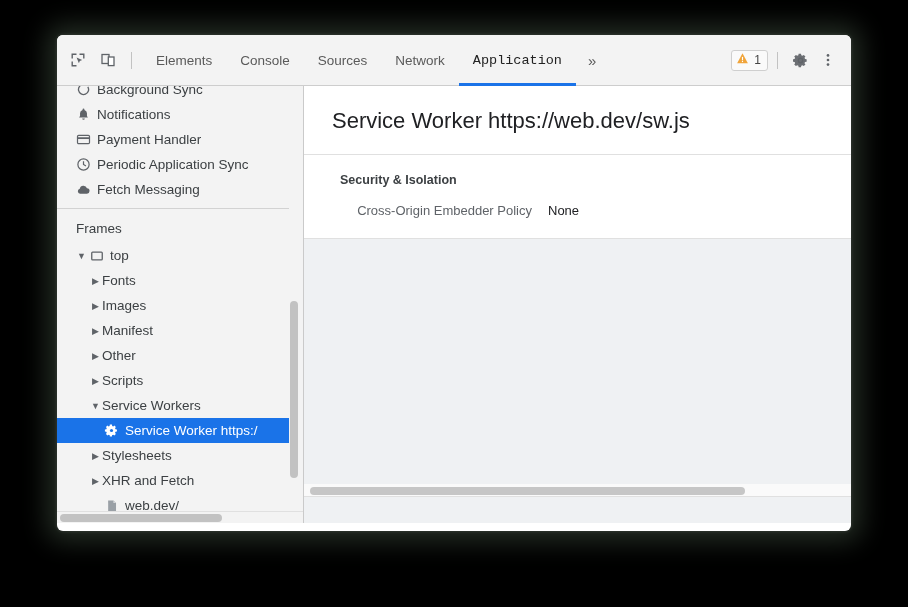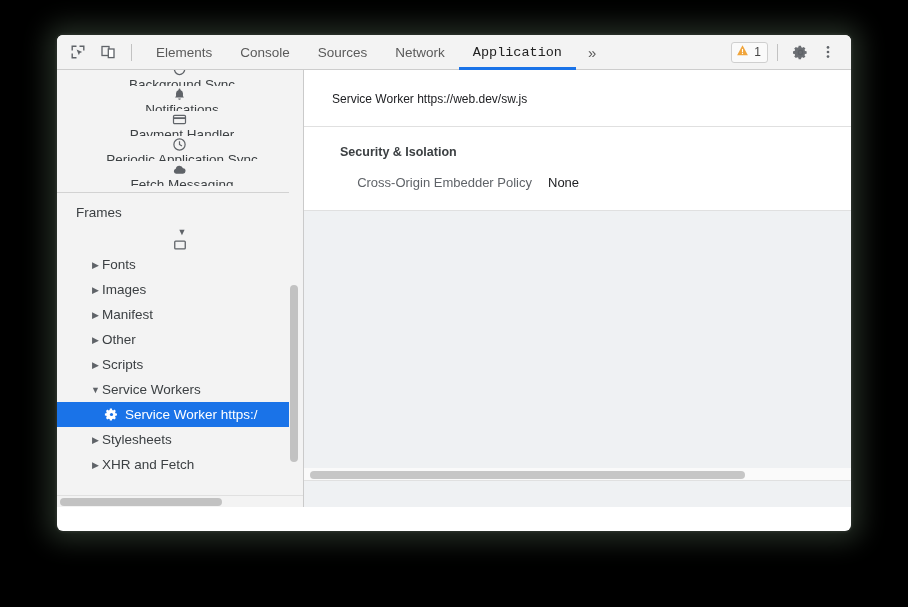--- a/index.html
+++ b/index.html
@@ -37,21 +37,21 @@
   .light.red    { background: #ff5f57; }
   .light.yellow { background: #febc2e; }
   .light.green  { background: #28c840; }
   #title {
     position: absolute; left: 0; right: 0; text-align: center;
     font-size: 12.5px; color: #3b3b3b; letter-spacing: .1px;
   }
 
   
   #toolbar {
-    height: 35px;
+    height: 51px;
     background: #f3f3f3;
     border-bottom: 1px solid #cdcdcd;
     display: flex; align-items: stretch; position: relative;
   }
   .tb-icons { display: flex; align-items: center; padding: 0 4px 0 8px; gap: 4px; }
   .tb-btn {
     width: 26px; height: 26px;
     display: flex; align-items: center; justify-content: center;
     border-radius: 2px;
   }
@@ -105,21 +105,21 @@
 
   .arrow {
     width: 13px; flex: none; font-size: 9px; color: #5f6368;
     display: flex; align-items: center; justify-content: center;
   }
   .ico {
     width: 17px; height: 16px; flex: none; margin-right: 5px;
     display: flex; align-items: center; justify-content: center;
   }
   .lbl { overflow: hidden; }
-  .ind-1 { padding-left: 18px; flex-direction: column; }
+  .ind-1 { padding-left: 18px; }
   .ind-2 { padding-left: 32px; }
   .ind-3 { padding-left: 46px; text-align: center; }
 
   .divider { height: 1px; background: #d2d2d2; margin: 6px 0 4px 0; }
 
   #sb-vscroll {
     position: absolute; right: 5px; top: 215px;
     width: 8px; height: 177px; border-radius: 4px; background: #c2c2c2;
   }
   #sb-hscroll-track {
@@ -129,21 +129,21 @@
   #sb-hscroll {
     position: absolute; left: 3px; top: 2px;
     width: 162px; height: 8px; border-radius: 4px; background: #c2c2c2;
   }
 
   
   #content { flex: 1; background: #eff1f3; position: relative; overflow: hidden; }
   #sheet { background: #fff; }
 
   .panel-title {
-    font-size: 12px; color: #202124; padding: 22px 0 20px 28px;
+    font-size: 22px; color: #202124; padding: 22px 0 20px 28px;
     border-bottom: 1px solid #e0e0e0;
   }
   .group { padding: 18px 0 16px 0; border-bottom: 1px solid #e0e0e0; }
   .group-title {
     font-size: 12.5px; font-weight: bold; color: #3c4043;
     padding-left: 36px; margin-bottom: 16px;
   }
   .field { display: flex; margin-bottom: 16px; font-size: 13px; }
   .field:last-child { margin-bottom: 4px; }
   .f-key {
@@ -333,20 +333,29 @@
         <div class="row ind-2">
           <span class="arrow">▶</span>
           <span class="lbl">Stylesheets</span>
         </div>
 
         <div class="row ind-2">
           <span class="arrow">▶</span>
           <span class="lbl">XHR and Fetch</span>
         </div>
 
+        <div class="row ind-3">
+          <span class="ico">
+            <svg width="14" height="14" viewBox="0 0 16 16">
+              <path d="M3.6 1.6h6l3 3v10h-9z" fill="#9aa0a6"></path>
+              <path d="M9.6 1.6l3 3h-3z" fill="#d6d8da"></path>
+            </svg>
+          </span>
+          <span class="lbl">web.dev/</span>
+        </div>
       </div>
 
       <div id="sb-vscroll"></div>
       <div id="sb-hscroll-track">
         <div id="sb-hscroll"></div>
       </div>
     </div>
 
     <div id="content">
       <div id="sheet">

